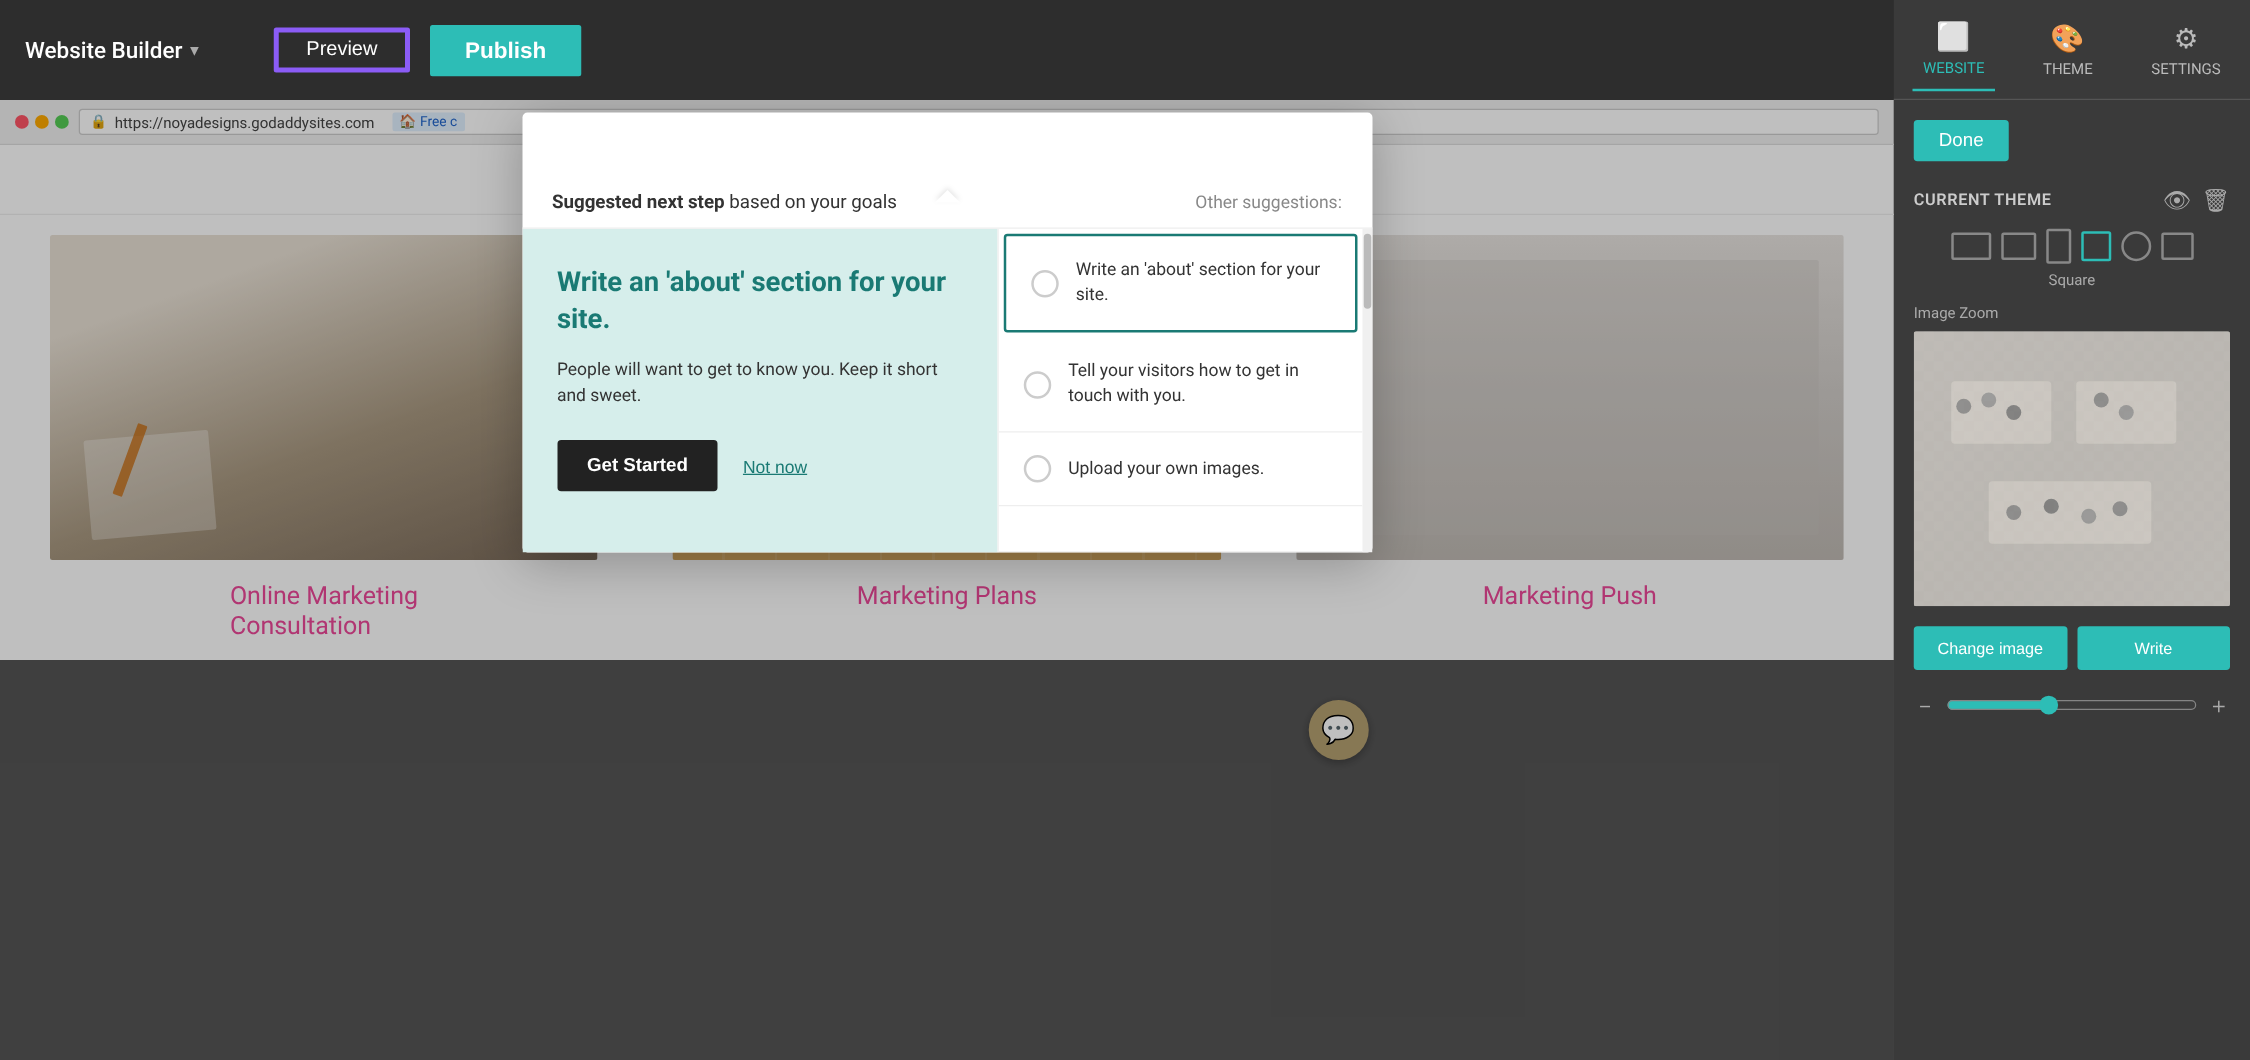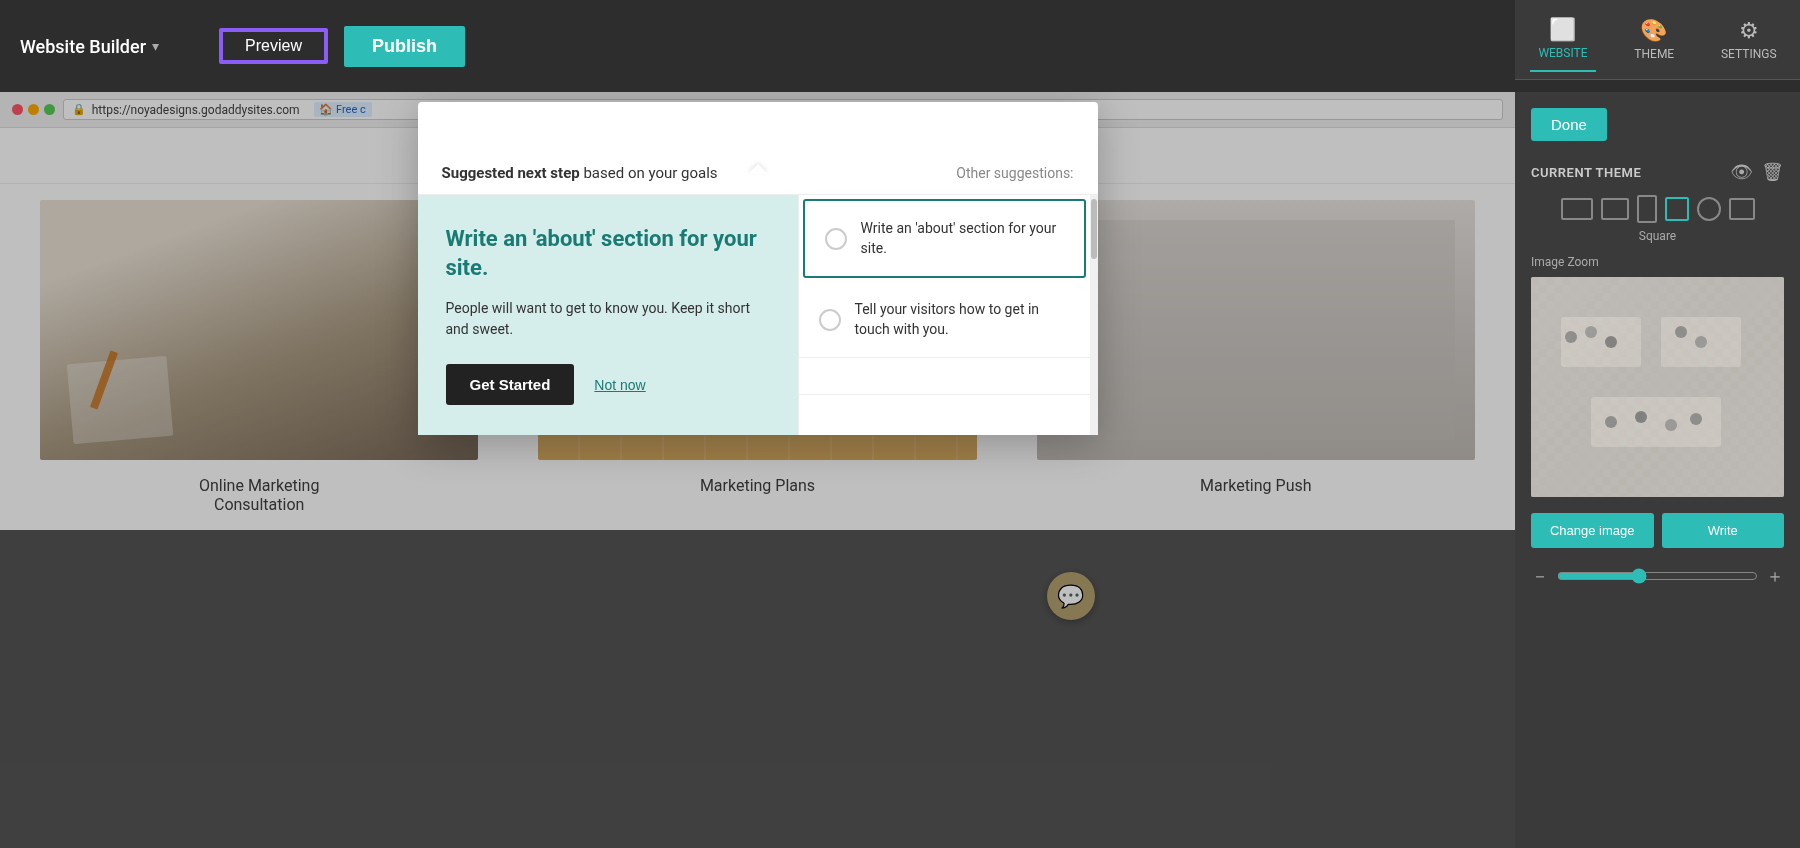--- a/index.html
+++ b/index.html
@@ -3,21 +3,21 @@
   <meta charset="utf-8">
   <style>
     * { box-sizing: border-box; margin: 0; padding: 0; }
     body { font-family: -apple-system, BlinkMacSystemFont, 'Segoe UI', Roboto, sans-serif; background: #2d2d2d; width: 1800px; height: 848px; overflow: hidden; }
 
     
     .top-nav {
       display: flex;
       align-items: center;
       background: #2d2d2d;
-      height: 92px;
+      height: 80px;
       padding: 0 20px;
       gap: 16px;
       position: relative;
       z-index: 10;
     }
     .brand {
       display: flex;
       align-items: center;
       gap: 6px;
       color: #fff;
@@ -163,23 +163,22 @@
       gap: 16px;
       padding: 0 20px;
     }
     .preview-img {
       width: 100%;
       height: 260px;
       border-radius: 2px;
       overflow: hidden;
     }
     .preview-card-title {
-      font-size: 16px;
-      color: #404040;
-      text-align: center;
+      font-size: 20px;
+      color: #ec4899;
     }
 
     
     .chat-bubble {
       position: absolute;
       bottom: 240px;
       right: 420px;
       width: 48px;
       height: 48px;
       border-radius: 50%;
@@ -649,20 +648,24 @@
 
           <div class="suggestion-list">
             <div class="suggestion-item selected">
               <div class="radio-circle selected"></div>
               <div class="suggestion-item-text">Write an 'about' section for your site.</div>
             </div>
             <div class="suggestion-item">
               <div class="radio-circle"></div>
               <div class="suggestion-item-text">Tell your visitors how to get in touch with you.</div>
             </div>
+            <div class="suggestion-item">
+              <div class="radio-circle"></div>
+              <div class="suggestion-item-text">Upload your own images.</div>
+            </div>
 
             <div class="suggestion-item" style="height:30px;"></div>
           </div>
 
           <div class="modal-scrollbar">
             <div class="scrollbar-thumb"></div>
           </div>
         </div>
       </div>
     </div>

